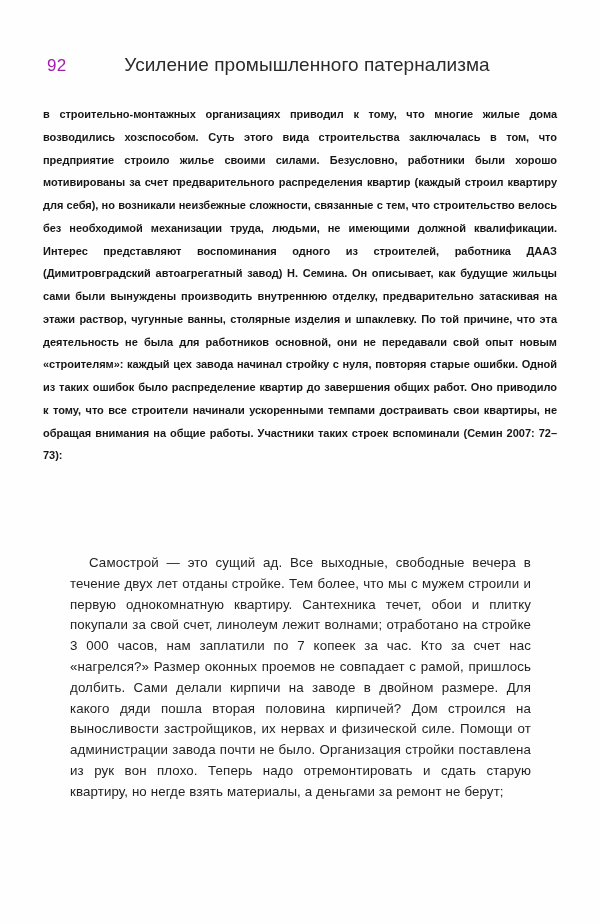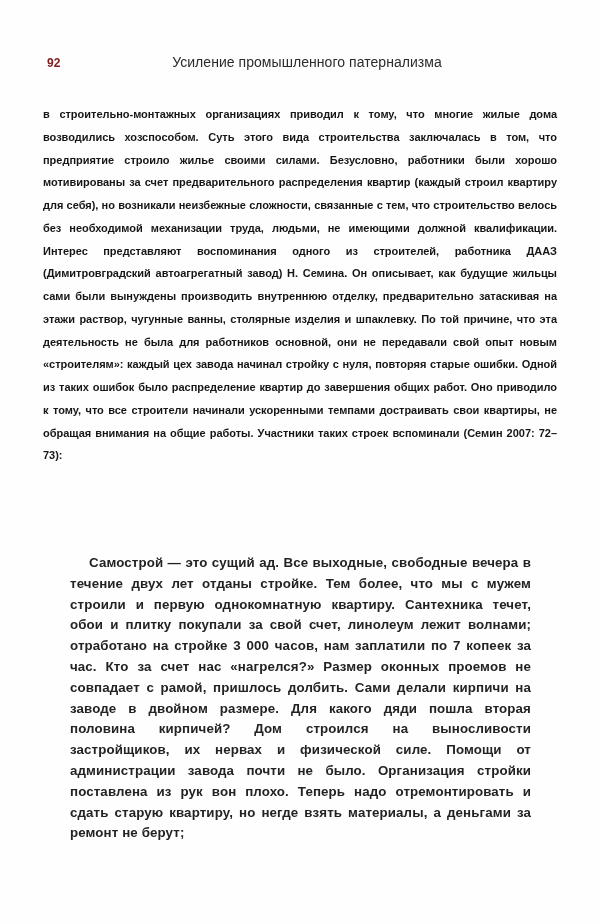--- a/index.html
+++ b/index.html
@@ -27,29 +27,29 @@
   .running-head {
     position: absolute;
     top: 54px;
     left: 47px;
     width: 506px;
     height: 26px;
     display: flex;
     align-items: baseline;
   }
   .folio {
-    font-size: 12px;
-    font-weight: 700;
-    color: #7f1d1d;
+    font-size: 17px;
+    font-weight: 400;
+    color: #a21caf;
     letter-spacing: 0.2px;
     width: 60px;
     flex: none;
   }
   .head-title {
-    font-size: 14px;
+    font-size: 19px;
     font-weight: 400;
     color: #2b2b2b;
     letter-spacing: 0.05px;
     text-align: center;
     flex: 1;
     padding-right: 46px;
   }
 
   
   .body-block {
@@ -73,21 +73,21 @@
 
   
   .quote-block {
     position: absolute;
     top: 553px;
     left: 70px;
     width: 461px;
   }
   .quote-par {
     font-size: 13.3px;
-    font-weight: 700;
+    font-weight: 400;
     line-height: 20.8px;
     text-align: justify;
     text-justify: inter-word;
     color: #232323;
     margin: 0;
     text-indent: 19px;
     letter-spacing: 0.12px;
     hyphens: manual;
   }
 </style>

